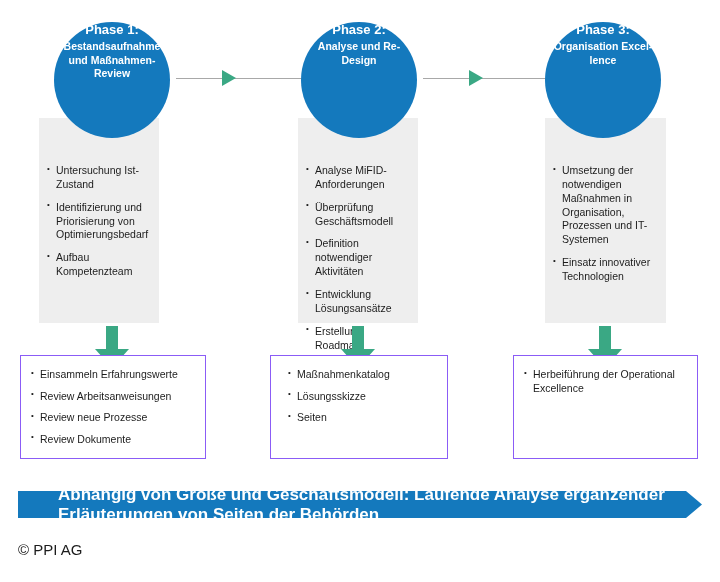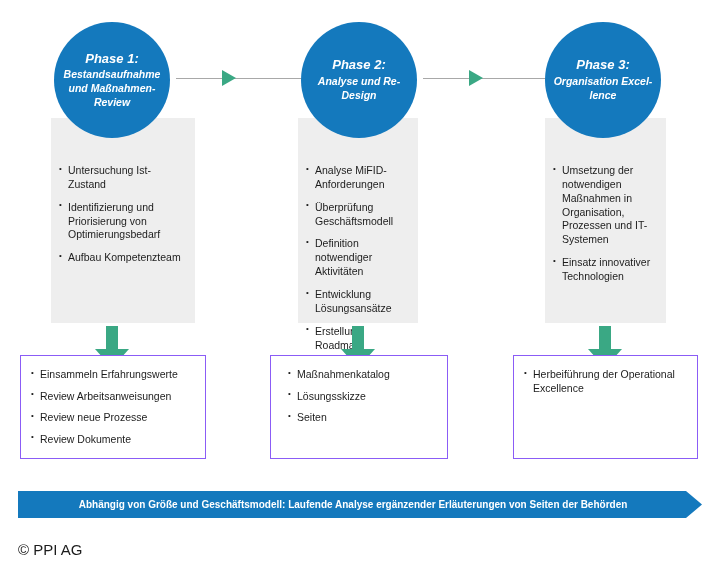--- a/index.html
+++ b/index.html
@@ -46,21 +46,21 @@
 
   
   .panel {
     position: absolute;
     background: #eeeeee;
     top: 118px;
     height: 205px;
     box-sizing: border-box;
     padding: 46px 8px 8px 8px;
   }
-  .panel-1 { left: 51px;  width: 144px; }
+  .panel-1 { left: 39px;  width: 120px; }
   .panel-2 { left: 298px; width: 120px; }
   .panel-3 { left: 545px; width: 121px; }
 
   .panel ul {
     list-style: none;
     margin: 0;
     padding: 0;
   }
   .panel li {
     position: relative;
@@ -83,26 +83,24 @@
   .circle {
     position: absolute;
     width: 116px;
     height: 116px;
     border-radius: 50%;
     background: #1479bd;
     color: #ffffff;
     display: flex;
     flex-direction: column;
     align-items: center;
-    justify-content: center;
     text-align: center;
     top: 22px;
     box-sizing: border-box;
     padding: 0 8px;
-    font-style: italic;
   }
   .circle-1 { left: 54px; }
   .circle-2 { left: 301px; }
   .circle-3 { left: 545px; }
 
   .circle-title {
     font-size: 13px;
     font-weight: bold;
     line-height: 1.22;
     margin-bottom: 2px;
@@ -180,28 +178,29 @@
 
   
   .banner {
     position: absolute;
     left: 18px;
     top: 491px;
     width: 684px;
     height: 27px;
     background: #1479bd;
     color: #ffffff;
-    font-size: 10px;
+    font-size: 17px;
     font-weight: bold;
     display: flex;
     align-items: center;
     justify-content: center;
     padding-right: 14px;
     box-sizing: border-box;
     clip-path: polygon(0 0, calc(100% - 16px) 0, 100% 50%, calc(100% - 16px) 100%, 0 100%);
+    padding-left: 40px;
   }
 
   
   .footer {
     position: absolute;
     left: 18px;
     top: 541px;
     font-size: 15px;
     color: #1c1c1c;
   }

